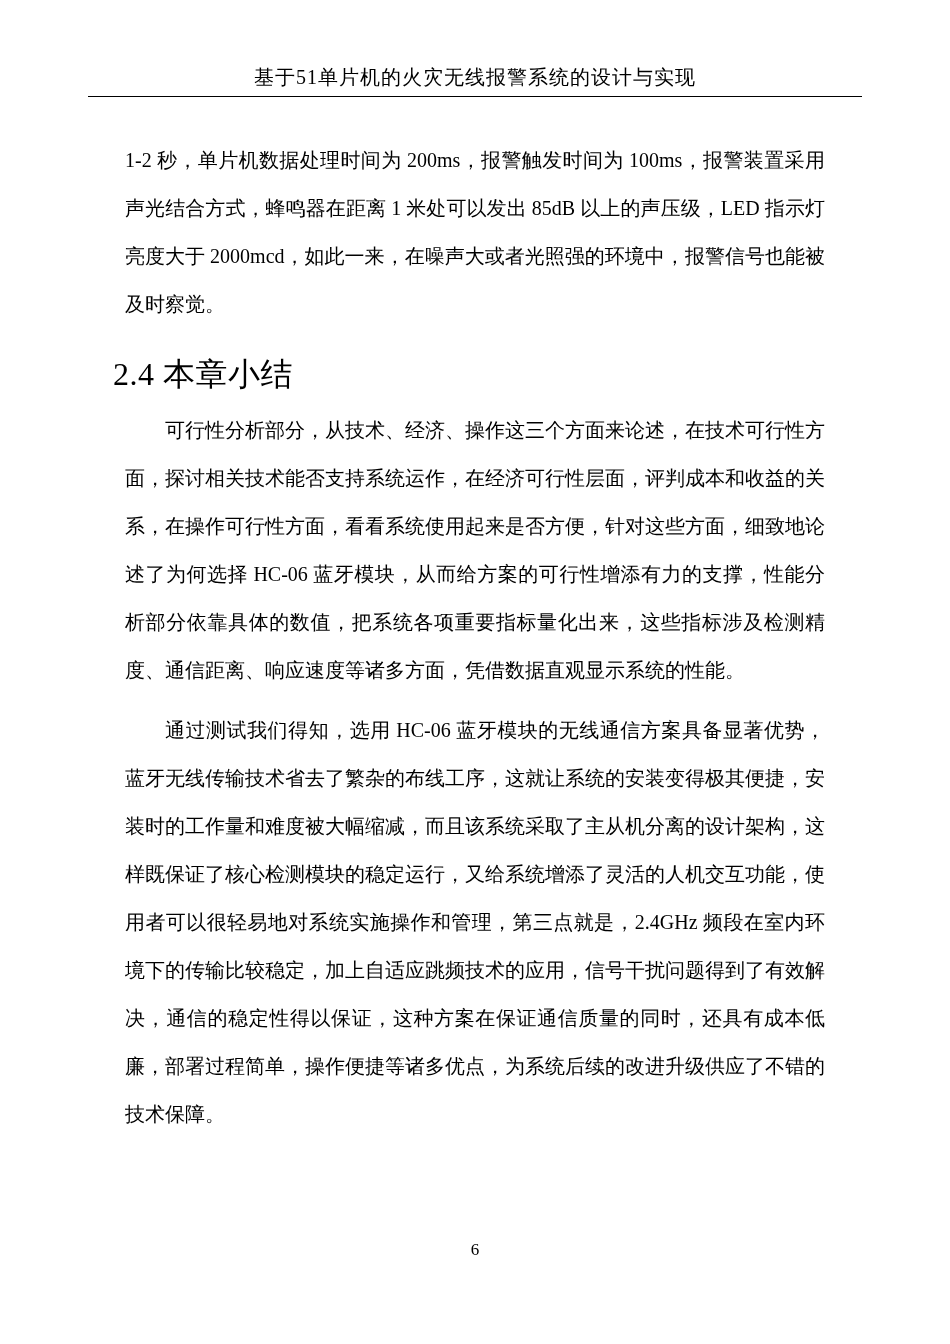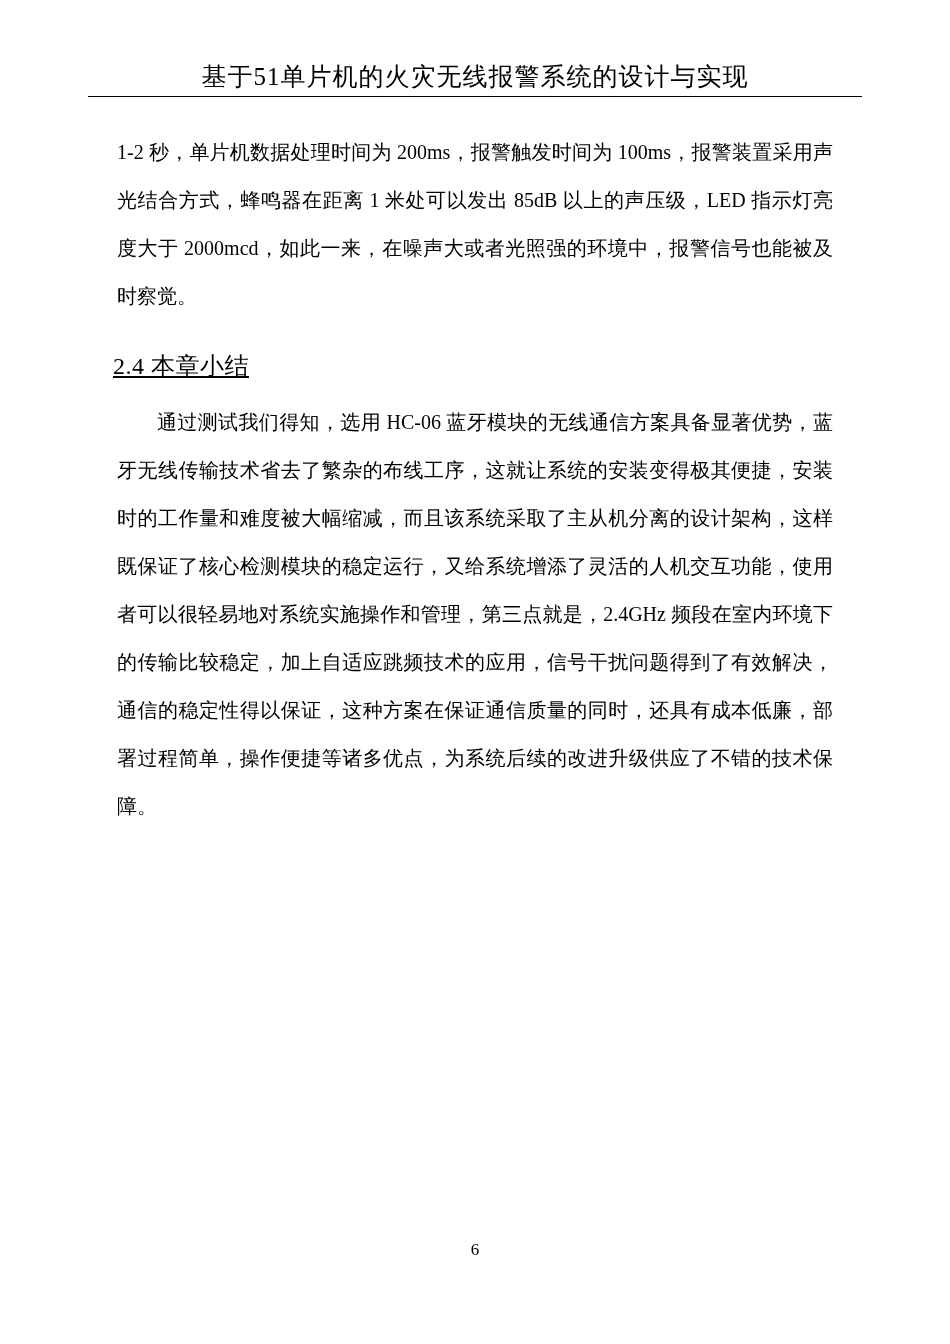--- a/index.html
+++ b/index.html
@@ -16,52 +16,51 @@
     font-family: "Liberation Serif", "DejaVu Serif", serif;
     overflow: hidden;
     box-sizing: border-box;
   }
   .header {
     position: absolute;
     top: 64px;
     left: 88px;
     width: 774px;
     text-align: center;
-    font-size: 25px;
+    font-size: 20px;
     line-height: 26px;
     padding-bottom: 6px;
     border-bottom: 1px solid #000000;
     letter-spacing: 1px;
   }
   .body-area {
     position: absolute;
     top: 124px;
     left: 113px;
     width: 724px;
     font-size: 20px;
     line-height: 48px;
     text-align: justify;
     text-justify: inter-ideograph;
   }
   .para {
-    margin: 4px;
+    margin: 12px;
     text-indent: 2em;
   }
   .para.no-indent {
     text-indent: 0;
   }
   .section-heading {
-    font-size: 24px;
+    font-size: 32px;
     line-height: 32px;
     margin: 30px 0 16px 0;
     text-align: left;
     text-indent: 0;
     font-weight: normal;
     letter-spacing: 0.5px;
-    text-decoration: underline;
   }
   .page-number {
     position: absolute;
     bottom: 84px;
     left: 0;
     width: 100%;
     text-align: center;
     font-size: 17px;
     line-height: 20px;
   }
@@ -74,20 +73,21 @@
   <div class="header">基于51单片机的火灾无线报警系统的设计与实现</div>
 
   <div class="body-area">
 
     <p class="para no-indent">1-2 秒，单片机数据处理时间为 200ms，报警触发时间为 100ms，报警装置采用声光结合方式，蜂鸣器在距离 1 米处可以发出 85dB 以上的声压级，LED 指示灯亮度大于 2000mcd，如此一来，在噪声大或者光照强的环境中，报警信号也能被及时察觉。</p>
 
 
     <h2 class="section-heading">2.4 本章小结</h2>
 
 
+    <p class="para">可行性分析部分，从技术、经济、操作这三个方面来论述，在技术可行性方面，探讨相关技术能否支持系统运作，在经济可行性层面，评判成本和收益的关系，在操作可行性方面，看看系统使用起来是否方便，针对这些方面，细致地论述了为何选择 HC-06 蓝牙模块，从而给方案的可行性增添有力的支撑，性能分析部分依靠具体的数值，把系统各项重要指标量化出来，这些指标涉及检测精度、通信距离、响应速度等诸多方面，凭借数据直观显示系统的性能。</p>
 
     <p class="para">通过测试我们得知，选用 HC-06 蓝牙模块的无线通信方案具备显著优势，蓝牙无线传输技术省去了繁杂的布线工序，这就让系统的安装变得极其便捷，安装时的工作量和难度被大幅缩减，而且该系统采取了主从机分离的设计架构，这样既保证了核心检测模块的稳定运行，又给系统增添了灵活的人机交互功能，使用者可以很轻易地对系统实施操作和管理，第三点就是，2.4GHz 频段在室内环境下的传输比较稳定，加上自适应跳频技术的应用，信号干扰问题得到了有效解决，通信的稳定性得以保证，这种方案在保证通信质量的同时，还具有成本低廉，部署过程简单，操作便捷等诸多优点，为系统后续的改进升级供应了不错的技术保障。</p>
 
   </div>
 
   <div class="page-number">6</div>
 
 </div>
 
 </body></html>

